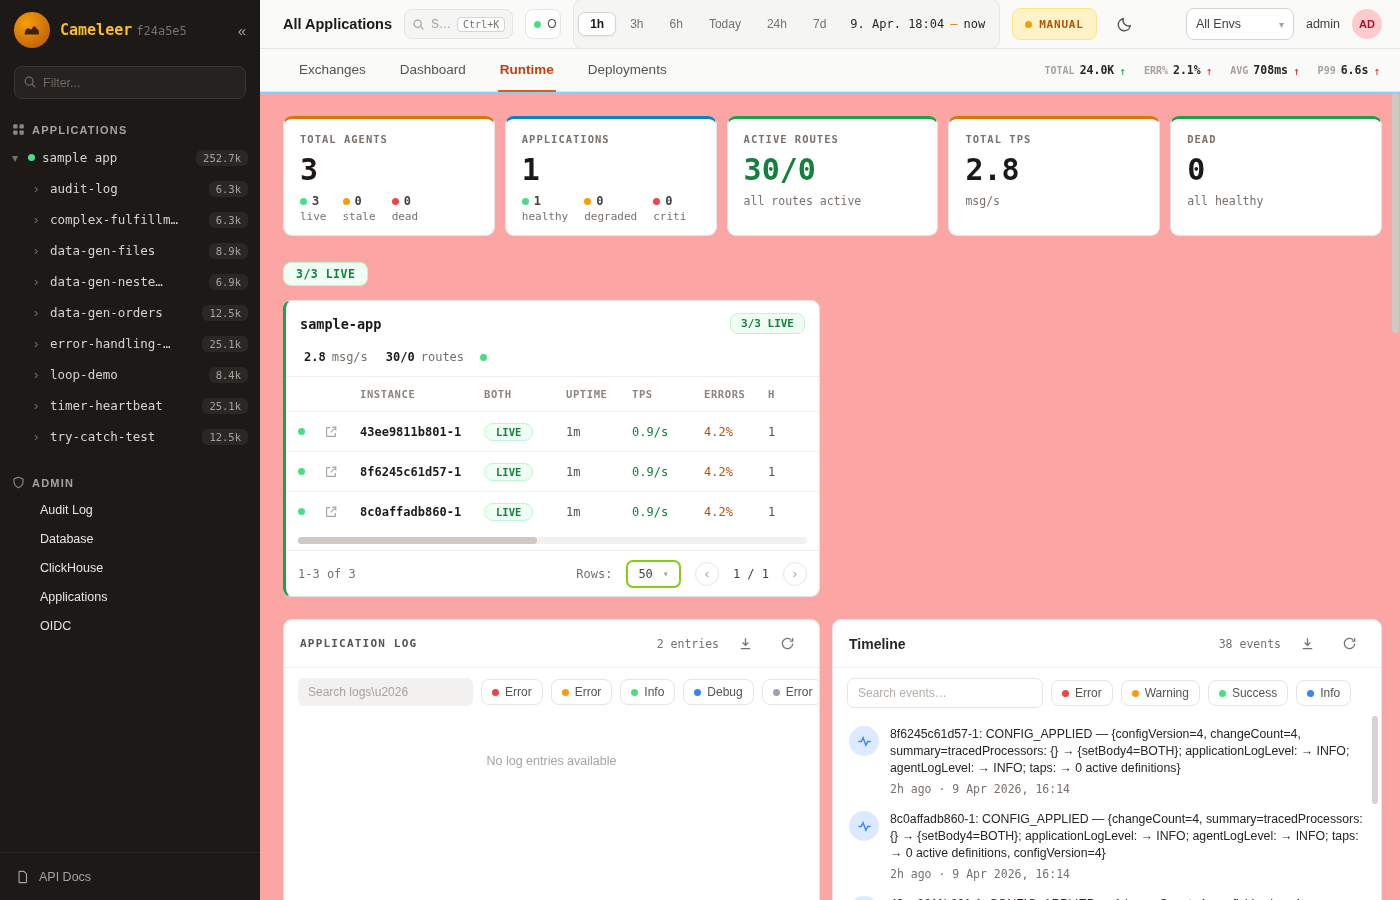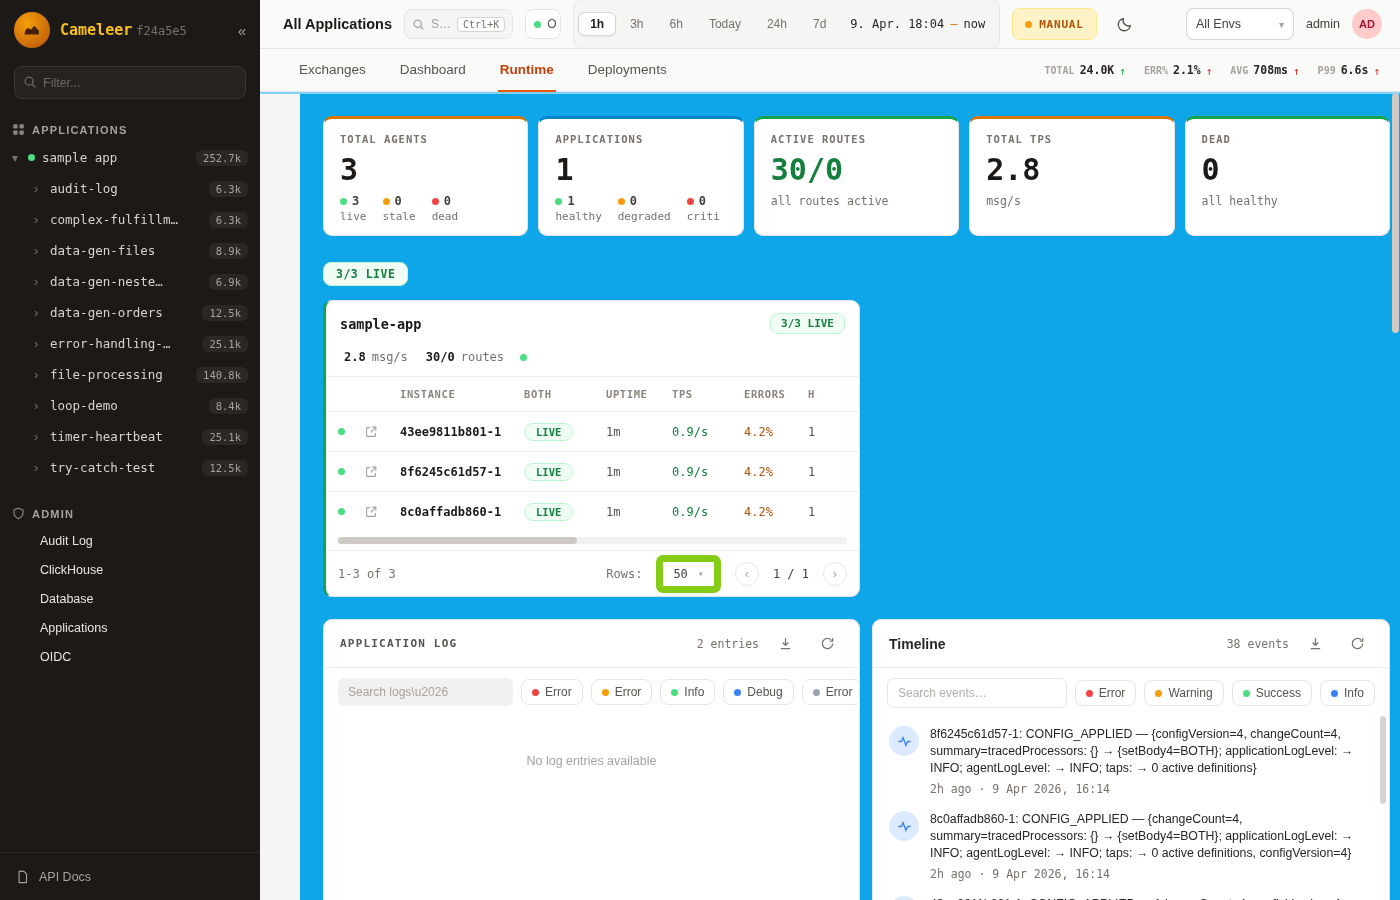--- a/index.html
+++ b/index.html
@@ -94,21 +94,21 @@
   .tab.active { color:#c2410c; font-weight:bold; border-bottom-color:#ea580c; }
   .tab-stats { margin-left:auto; display:flex; align-items:center; gap:18px;
     font-family:"DejaVu Sans Mono",monospace; }
   .tstat { display:flex; align-items:center; gap:5px; }
   .tstat .lbl { font-size:10px; color:#a8a29e; font-weight:bold; }
   .tstat .val { font-size:11.5px; color:#292524; font-weight:bold; }
   .arr-up::after { content:"↑"; font-size:11px; }
   .arr-g::after { color:#16a34a; } .arr-r::after { color:#dc2626; }
   .progress-line { height:2px; background:#7dd3fc; }
 
-  .content { flex:1; overflow:hidden; padding:22px 10px 0 23px; background:#0ea5e9;margin-left:40px; }
+  .content { flex:1; overflow:hidden; padding:22px 18px 0 23px; background:#fca5a5; }
 
   
   .stat-grid { display:grid; grid-template-columns:repeat(5,1fr); gap:10px; margin-bottom:26px; }
   .stat-card { background:#fff; border:1px solid #e7e5e4; border-radius:9px; padding:14px 16px 12px 16px;
     border-top-width:3px; min-height:118px; }
   .stat-card.acc-orange { border-top-color:#d97706; }
   .stat-card.acc-blue { border-top-color:#0284c7; }
   .stat-card.acc-green { border-top-color:#16a34a; }
   .stat-title { font-size:10.5px; letter-spacing:1px; color:#78716c; font-weight:bold;
     font-family:"DejaVu Sans Mono",monospace; margin-bottom:8px; white-space:nowrap; }
@@ -145,21 +145,21 @@
   .state-pill { display:inline-block; background:#f0fdf4; border:1px solid #bbf7d0; color:#15803d;
     border-radius:999px; padding:2px 11px; font-size:10.5px; font-weight:bold; font-family:"DejaVu Sans Mono",monospace; }
   .cell { font-family:"DejaVu Sans Mono",monospace; font-size:12px; }
   .c-up { color:#57534e; } .c-tps { color:#15803d; } .c-err { color:#b45309; }
   .link-ic { color:#a8a29e; display:flex; }
   .hscroll { height:7px; background:#f3f1f0; margin:6px 12px 0 12px; border-radius:4px; position:relative; }
   .hscroll .thumb { position:absolute; left:0; top:0; height:7px; width:47%; background:#cfc9c4; border-radius:4px; }
   .tbl-foot { display:flex; align-items:center; height:46px; border-top:1px solid #eeecea; padding:0 12px;
     font-family:"DejaVu Sans Mono",monospace; font-size:12px; color:#78716c; gap:10px; margin-top:6px; }
   .rows-sel { display:flex; align-items:center; gap:14px; margin-left:auto; }
-  .sel-box { display:flex; align-items:center; gap:10px; border:7px solid #84cc16; background:#fff;
+  .sel-box { display:flex; align-items:center; gap:10px; border:2px solid #84cc16; background:#fff;
     border-radius:7px; padding:5px 10px; color:#44403c; cursor:pointer; }
   .pg-btn { width:24px; height:24px; border-radius:50%; border:1px solid #e7e5e4; background:#fff;
     color:#a8a29e; display:flex; align-items:center; justify-content:center; font-size:13px; cursor:pointer; }
   .pg-cur { color:#44403c; }
 
   
   .panel { background:#fff; border:1px solid #e7e5e4; border-radius:9px; min-height:360px; position:relative; overflow:hidden; }
   .panel-head { display:flex; align-items:center; height:48px; padding:0 16px; border-bottom:1px solid #f0eeec; gap:10px; }
   .panel-title-caps { font-size:11px; letter-spacing:1.2px; font-weight:bold; color:#57534e;
     font-family:"DejaVu Sans Mono",monospace; }
@@ -253,25 +253,20 @@
       <span class="t-label">data-gen-orders</span>
       <span class="count-badge">12.5k</span>
     </div>
   <div class="tree-row tree-child">
       <span class="chev chev-r"></span>
       <span class="t-label">error-handling-…</span>
       <span class="count-badge">25.1k</span>
     </div>
   <div class="tree-row tree-child">
       <span class="chev chev-r"></span>
-      <span class="t-label">file-processing</span>
-      <span class="count-badge">140.8k</span>
-    </div>
-  <div class="tree-row tree-child">
-      <span class="chev chev-r"></span>
       <span class="t-label">loop-demo</span>
       <span class="count-badge">8.4k</span>
     </div>
   <div class="tree-row tree-child">
       <span class="chev chev-r"></span>
       <span class="t-label">timer-heartbeat</span>
       <span class="count-badge">25.1k</span>
     </div>
   <div class="tree-row tree-child">
       <span class="chev chev-r"></span>
@@ -282,24 +277,24 @@
   <div class="section-h" style="margin-top:14px;">
     <svg viewBox="0 0 16 16" width="13" height="13">
         <path d="M8 1.5l5.5 2v4c0 3.2-2.3 5.6-5.5 7-3.2-1.4-5.5-3.8-5.5-7v-4z" fill="none" stroke="#a8a29e" stroke-width="1.4"></path>
       </svg>
     <span>ADMIN</span>
   </div>
   <div class="admin-item">
       <span>Audit Log</span>
     </div>
   <div class="admin-item">
+      <span>Database</span>
+    </div>
+  <div class="admin-item">
       <span>ClickHouse</span>
-    </div>
-  <div class="admin-item">
-      <span>Database</span>
     </div>
   <div class="admin-item">
       <span>Applications</span>
     </div>
   <div class="admin-item">
       <span>OIDC</span>
     </div>
 
   <div class="side-spacer"></div>
   <div class="api-docs">

